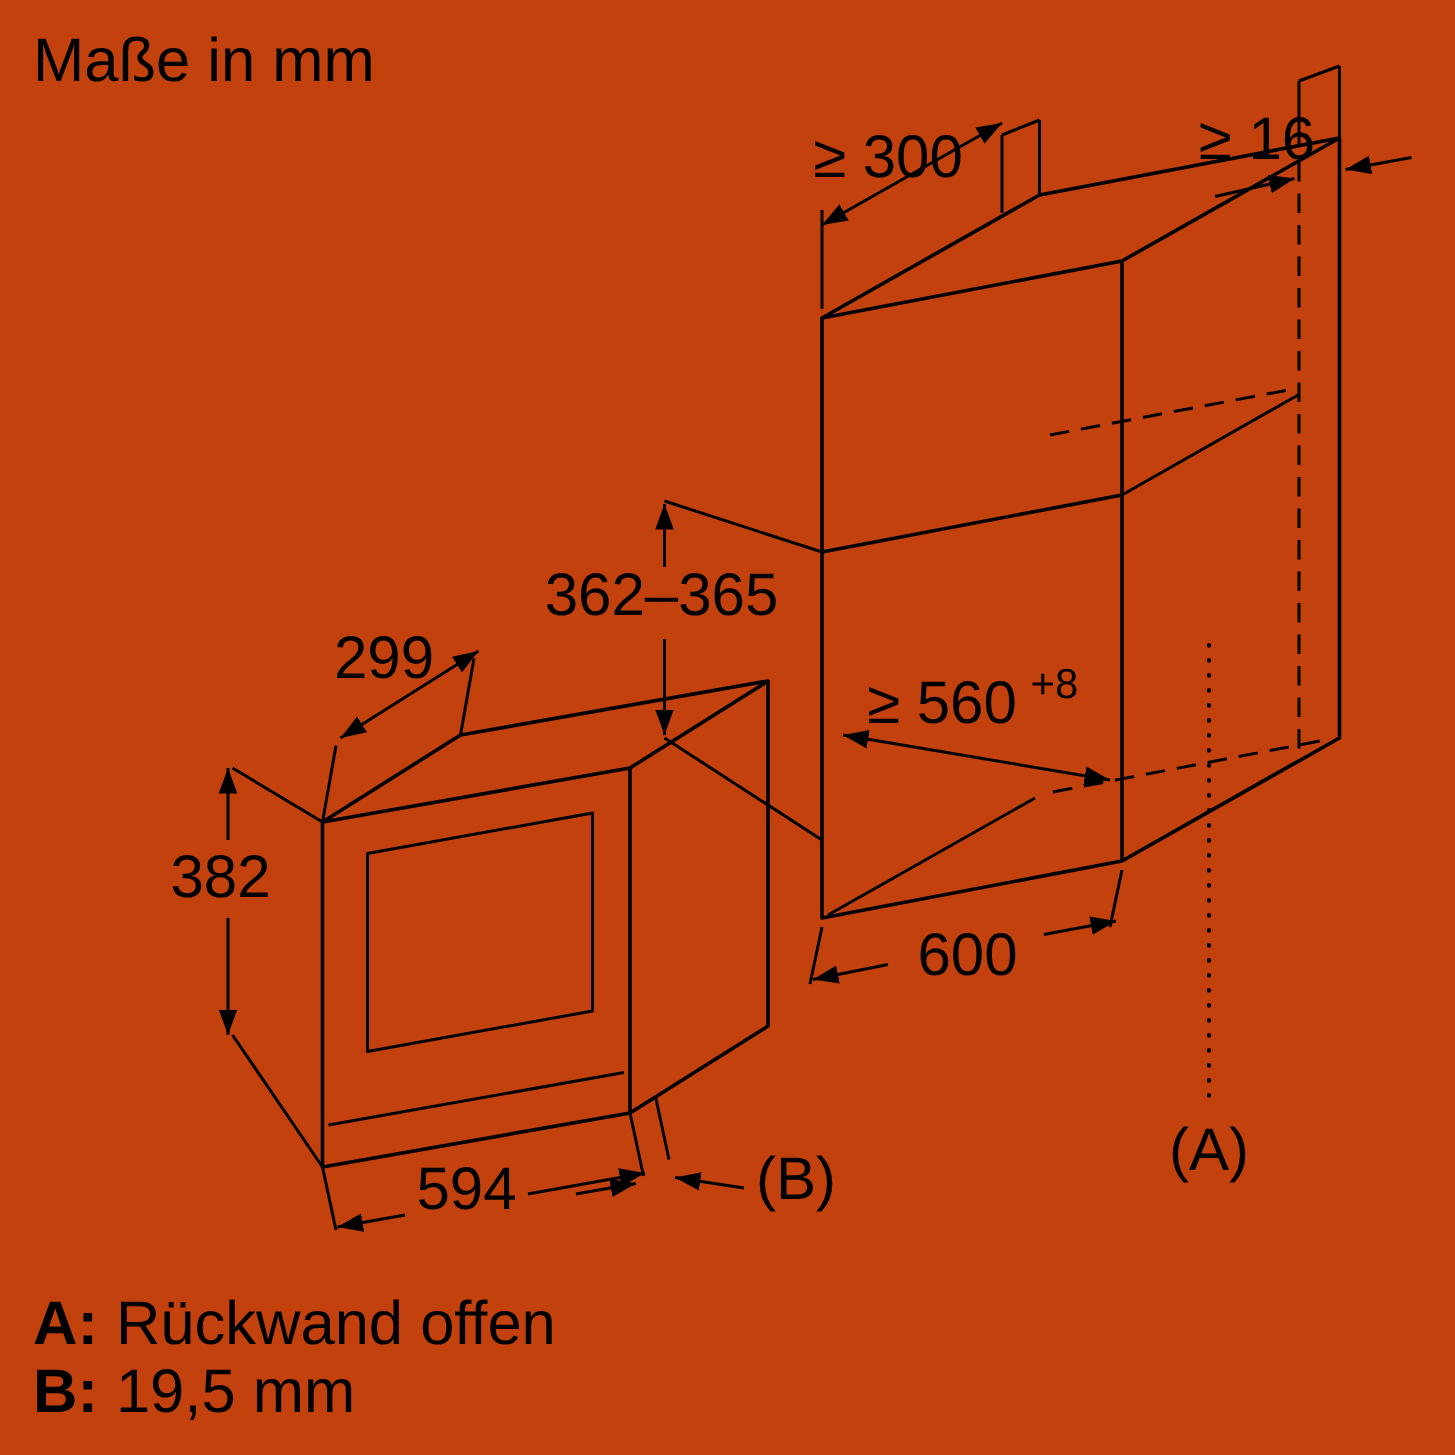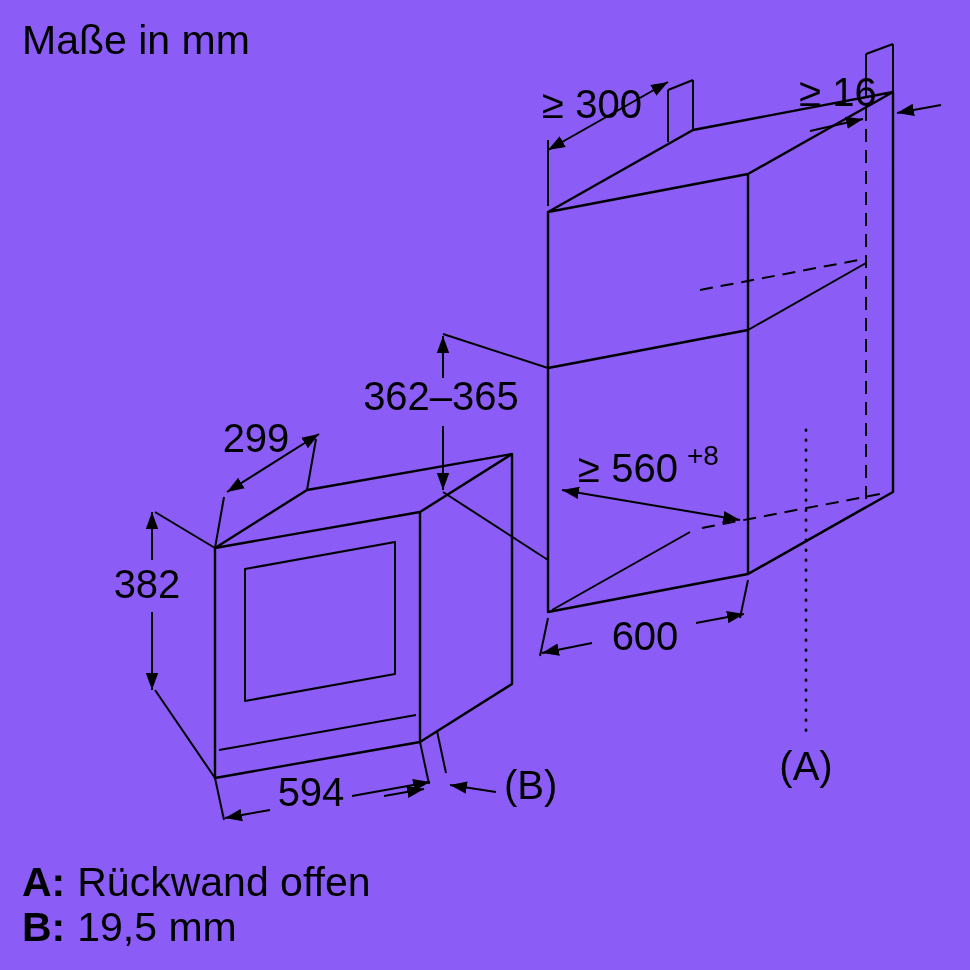--- a/index.html
+++ b/index.html
@@ -1,16 +1,16 @@
 <!DOCTYPE html>
 <html><head>
 <meta charset="utf-8">
 <style>
   html,body{margin:0;padding:0;background:#ffffff;}
-  .page{width:970px;height:970px;background:#8b5cf6;position:relative;overflow:hidden;text-decoration:underline;}
+  .page{width:970px;height:970px;background:#c2410c;position:relative;overflow:hidden;text-decoration:underline;}
   svg{display:block;}
   text{font-family:"Liberation Sans", sans-serif;fill:#000;}
   .title-text{font-size:41px;}
   .legend-text{font-size:41px;}
   .legend-key{font-weight:bold;}
   .dim-text{font-size:40px;}
   .sup-text{font-size:28px;}
   .ln{stroke:#000;stroke-width:2.4;fill:none;stroke-linejoin:round;}
   .thin{stroke:#000;stroke-width:2;fill:none;stroke-linejoin:round;}
   .dash{stroke:#000;stroke-width:2;fill:none;stroke-dasharray:13 8;}

